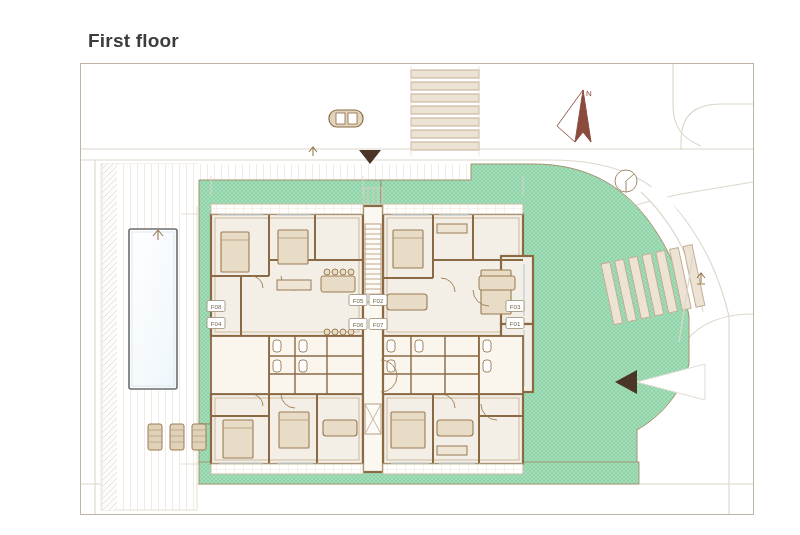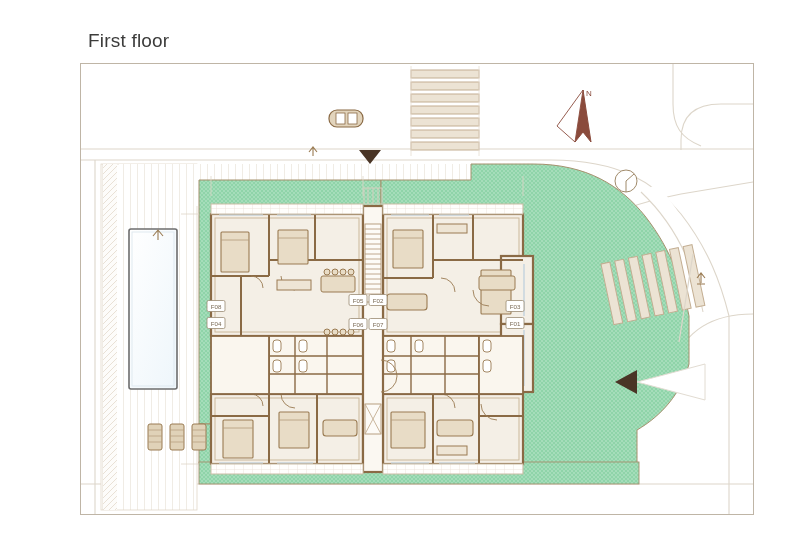--- a/index.html
+++ b/index.html
@@ -1,18 +1,18 @@
 <!DOCTYPE html>
 <html><head>
 <meta charset="utf-8">
 <style>
   html,body{margin:0;padding:0;background:#ffffff;}
   body{width:800px;height:535px;position:relative;overflow:hidden;
        font-family:"Liberation Sans",sans-serif;color:#3a3a3a;}
-  #page-title{position:absolute;left:88px;top:30px;font-size:19px;font-weight:normal;
+  #page-title{position:absolute;left:88px;top:30px;font-size:19px;font-weight:bold;
        letter-spacing:.2px;color:#3c3c3b;}
   #plan-frame{position:absolute;left:80px;top:63px;width:674px;height:452px;
        border:1px solid #bfb5a6;background:#ffffff;box-sizing:border-box;}
   #plan-svg{position:absolute;left:0;top:0;}
 </style>
 </head>
 <body>
 
 <div id="page-title">First floor</div>
 

